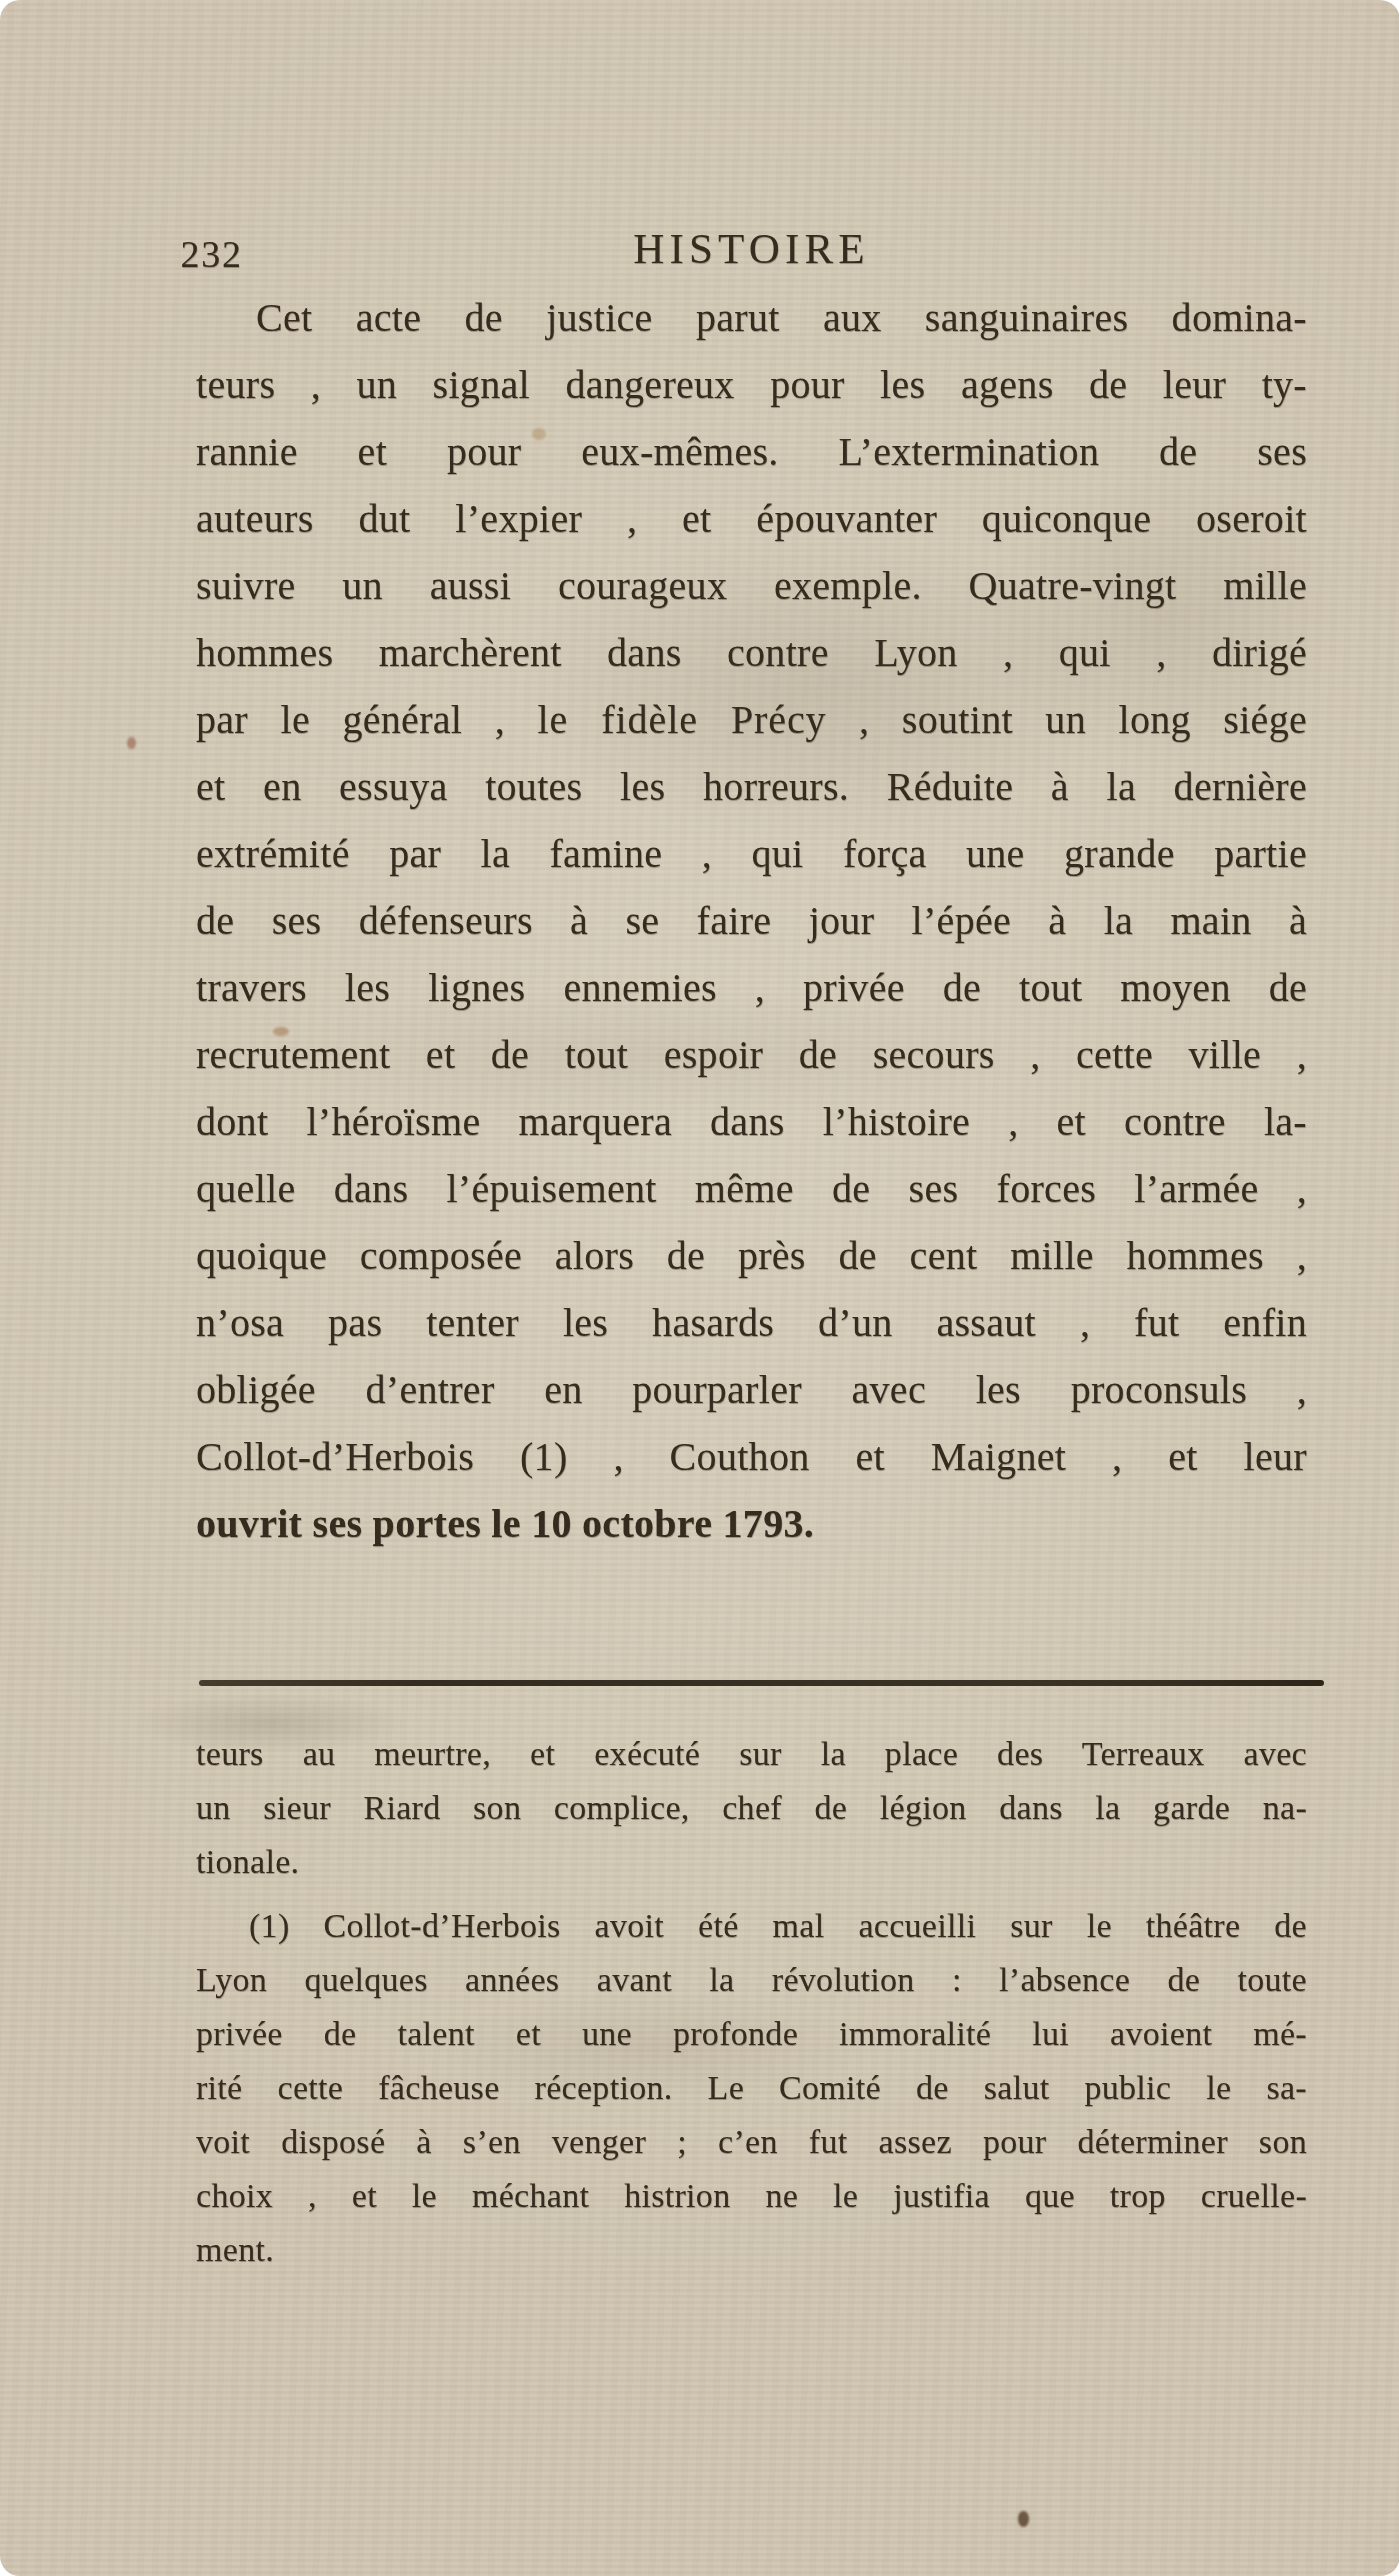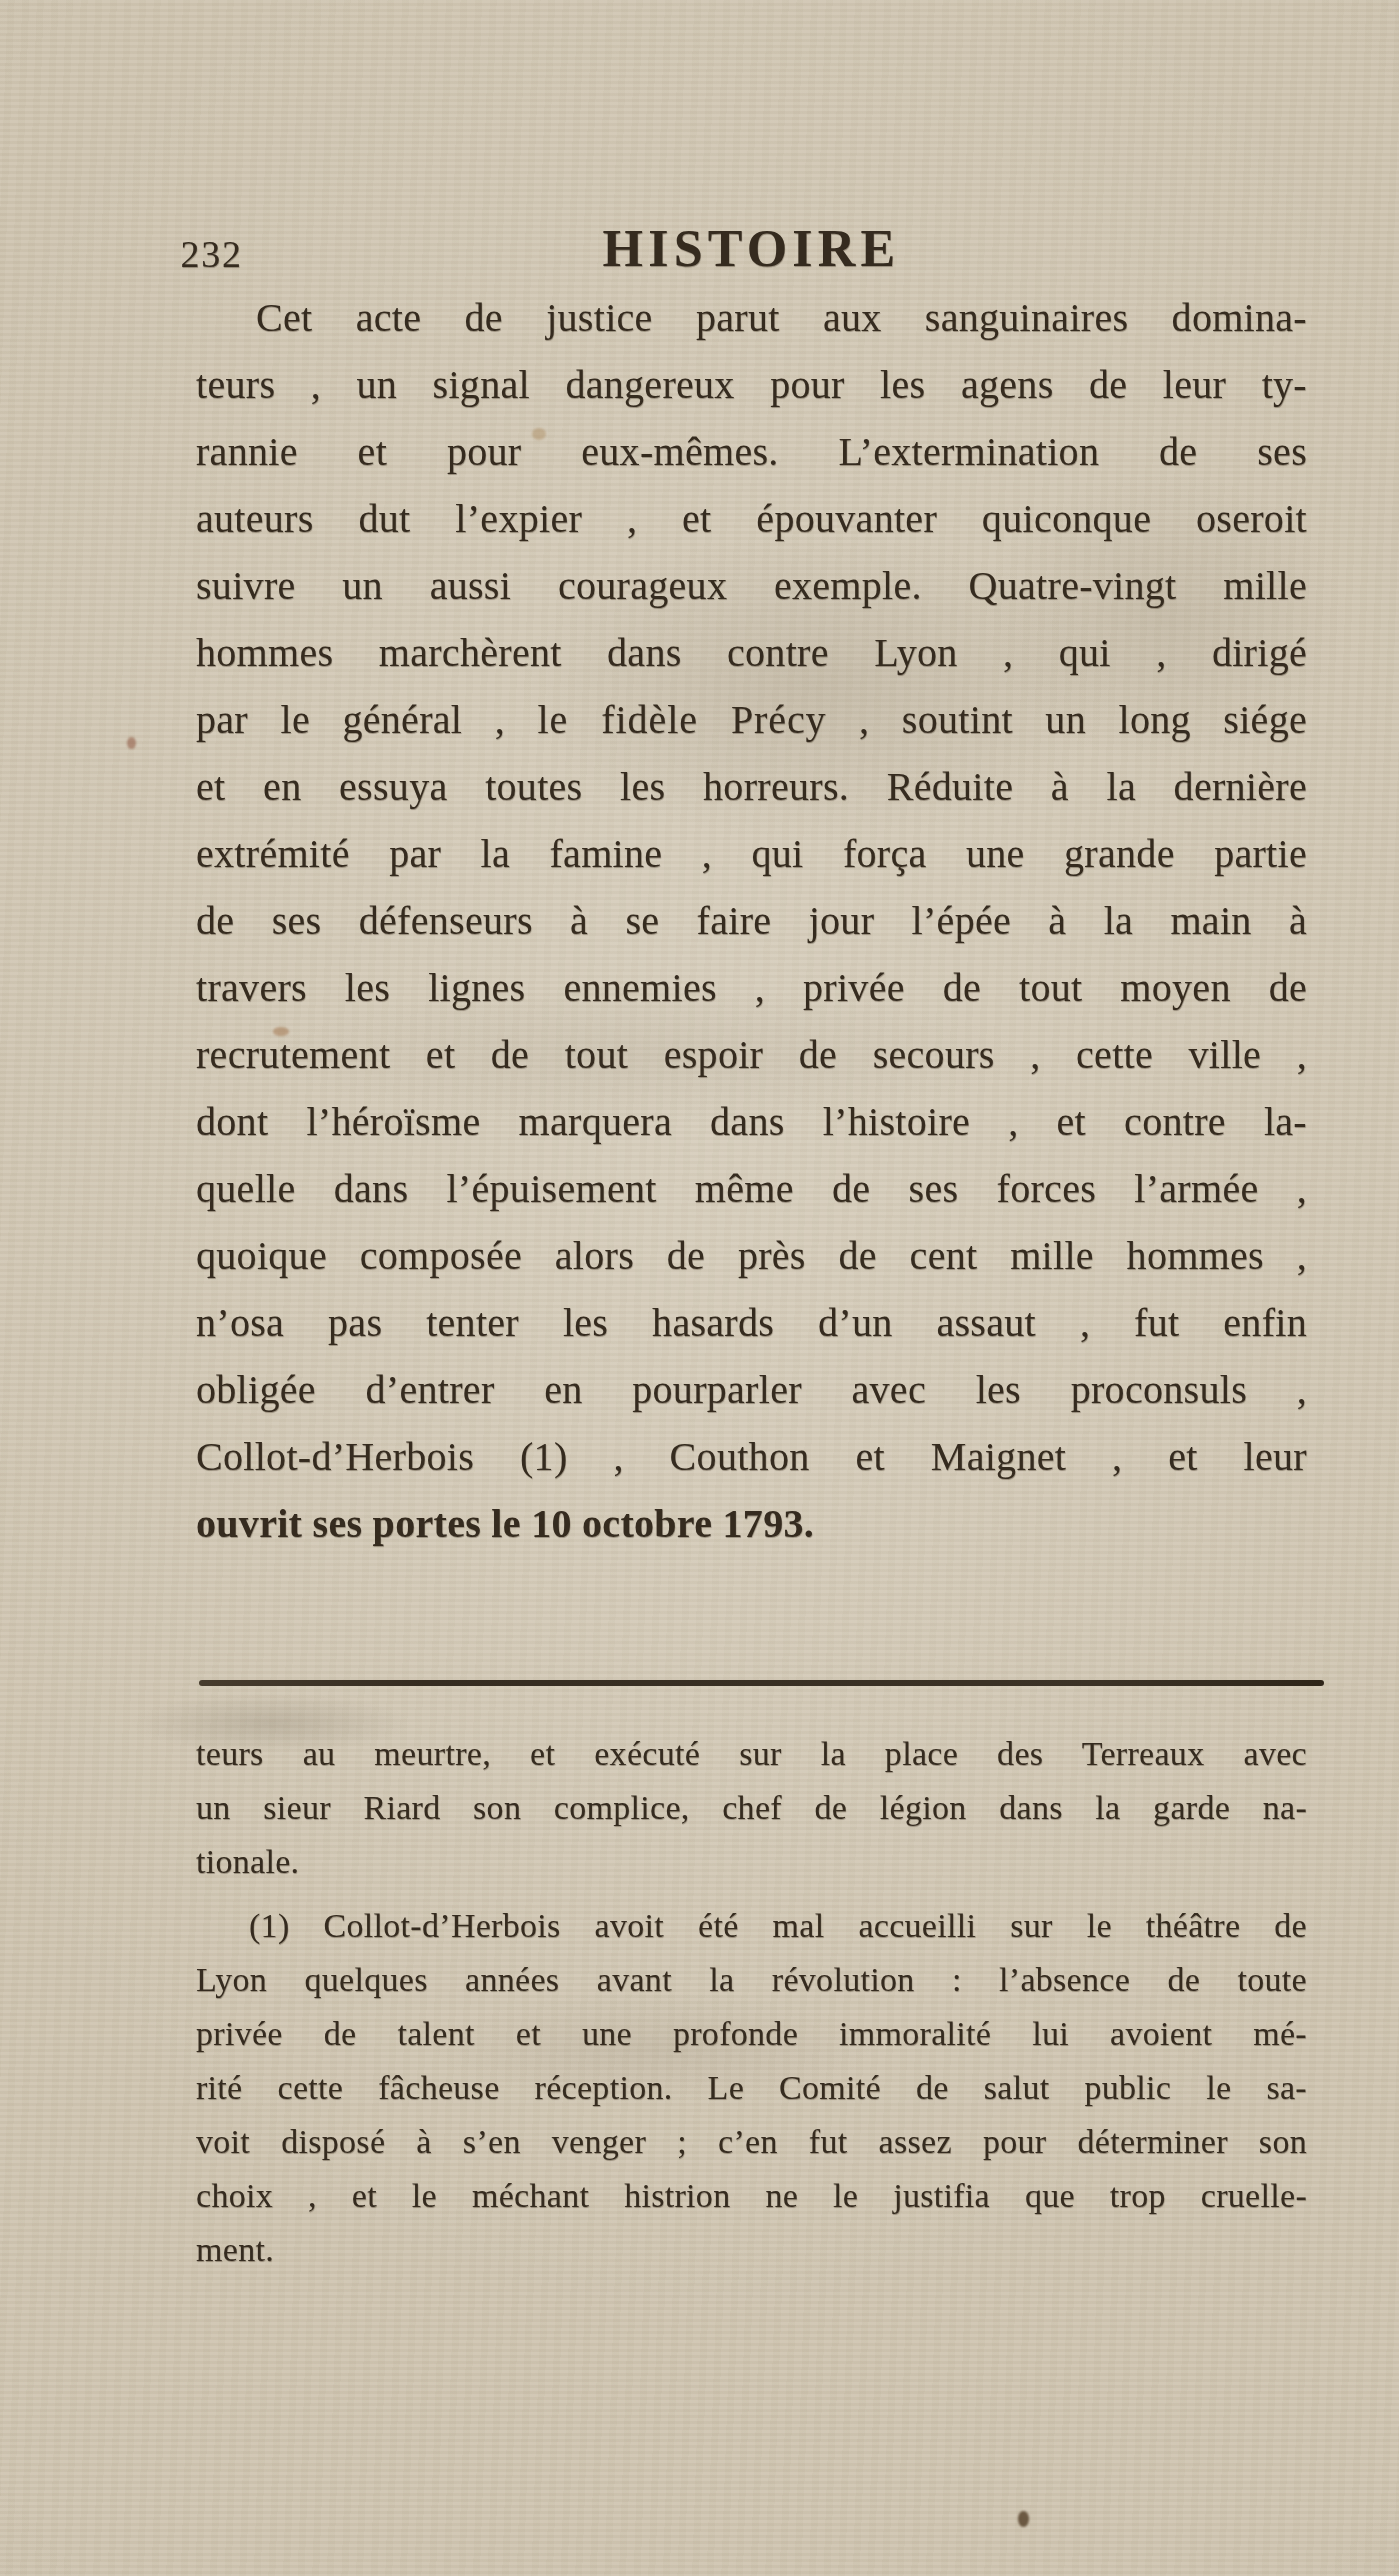--- a/index.html
+++ b/index.html
@@ -5,26 +5,26 @@
   html,body{margin:0;padding:0;}
   body{width:1400px;height:2576px;overflow:hidden;
        font-family:"Liberation Serif","DejaVu Serif",serif;}
   .page{position:relative;width:1400px;height:2576px;
         background-color:#cfc5b1;
         background-image:
           radial-gradient(120% 90% at 50% 42%, rgba(255,255,250,0.16), rgba(255,255,250,0) 55%),
           repeating-linear-gradient(180deg, rgba(255,255,255,0.045) 0 2.6px, rgba(122,104,74,0.05) 2.6px 6px),
           repeating-linear-gradient(92deg, rgba(255,255,255,0.02) 0 7.7px, rgba(110,95,70,0.025) 7.7px 14.6px),
           radial-gradient(130% 105% at 50% 50%, rgba(0,0,0,0) 58%, rgba(96,81,57,0.20) 100%);
-        color:#33291e;}
+        color:#33291e;border-radius:20px;}
   .ink{color:#352b1f;text-shadow:0.5px 0.5px 0.7px rgba(58,45,30,0.38);}
 
   .pagehead{position:absolute;top:225px;left:196px;width:1111px;height:48px;line-height:48px;}
   .pagenum{position:absolute;left:-15.5px;top:5.2px;font-size:38px;letter-spacing:1.7px;}
-  .runhead{display:block;text-align:center;font-size:52px;letter-spacing:5.2px;font-weight:700;}
+  .runhead{display:block;text-align:center;font-size:43px;letter-spacing:5.2px;font-weight:400;}
 
   .maintext{position:absolute;top:284px;left:196px;width:1111px;font-size:40px;
             letter-spacing:0.3px;}
   .maintext .line{height:67px;line-height:67px;white-space:nowrap;
                   text-align:justify;text-align-last:justify;}
   .maintext .line.flush{text-align-last:left;font-weight:bold;}
   .maintext .line.indent{padding-left:60px;}
   .it{letter-spacing:0.9px;}
 
   .rule{position:absolute;top:1680px;left:199px;width:1125px;height:6px;

